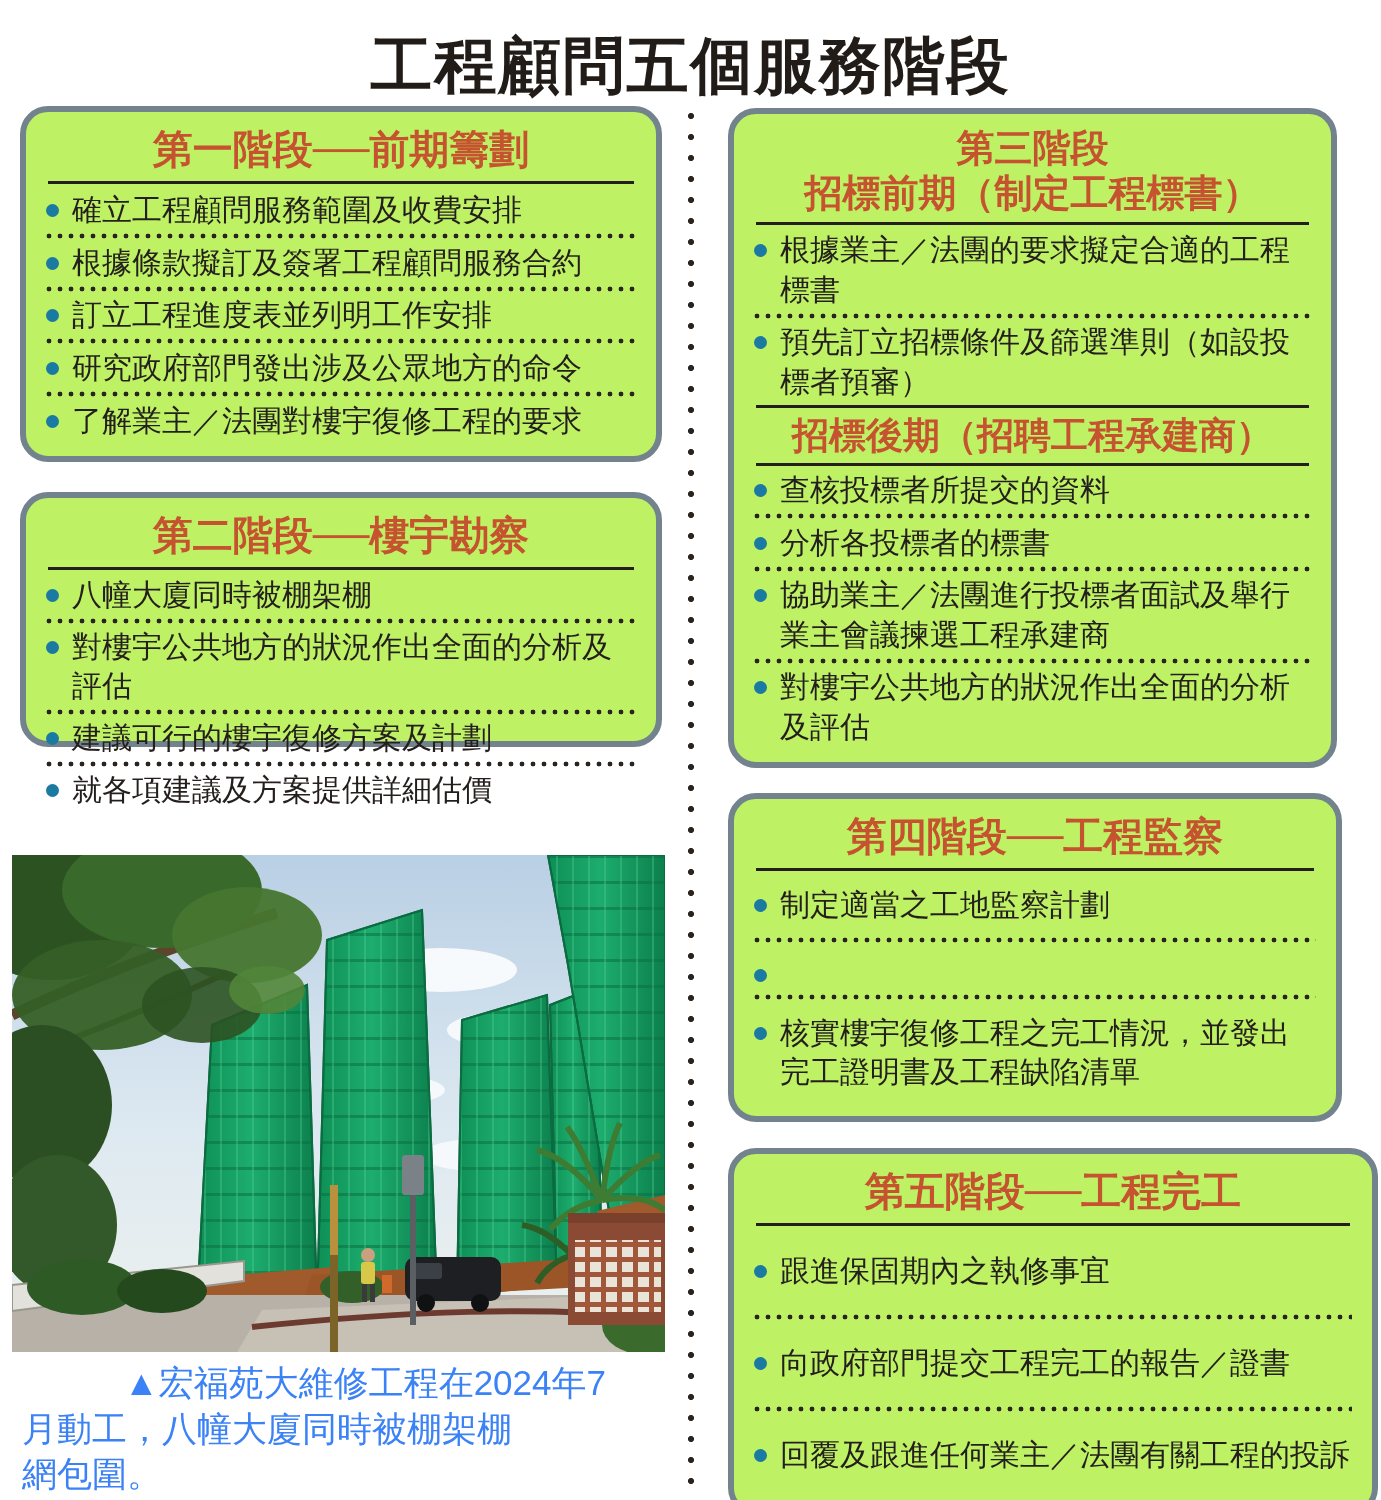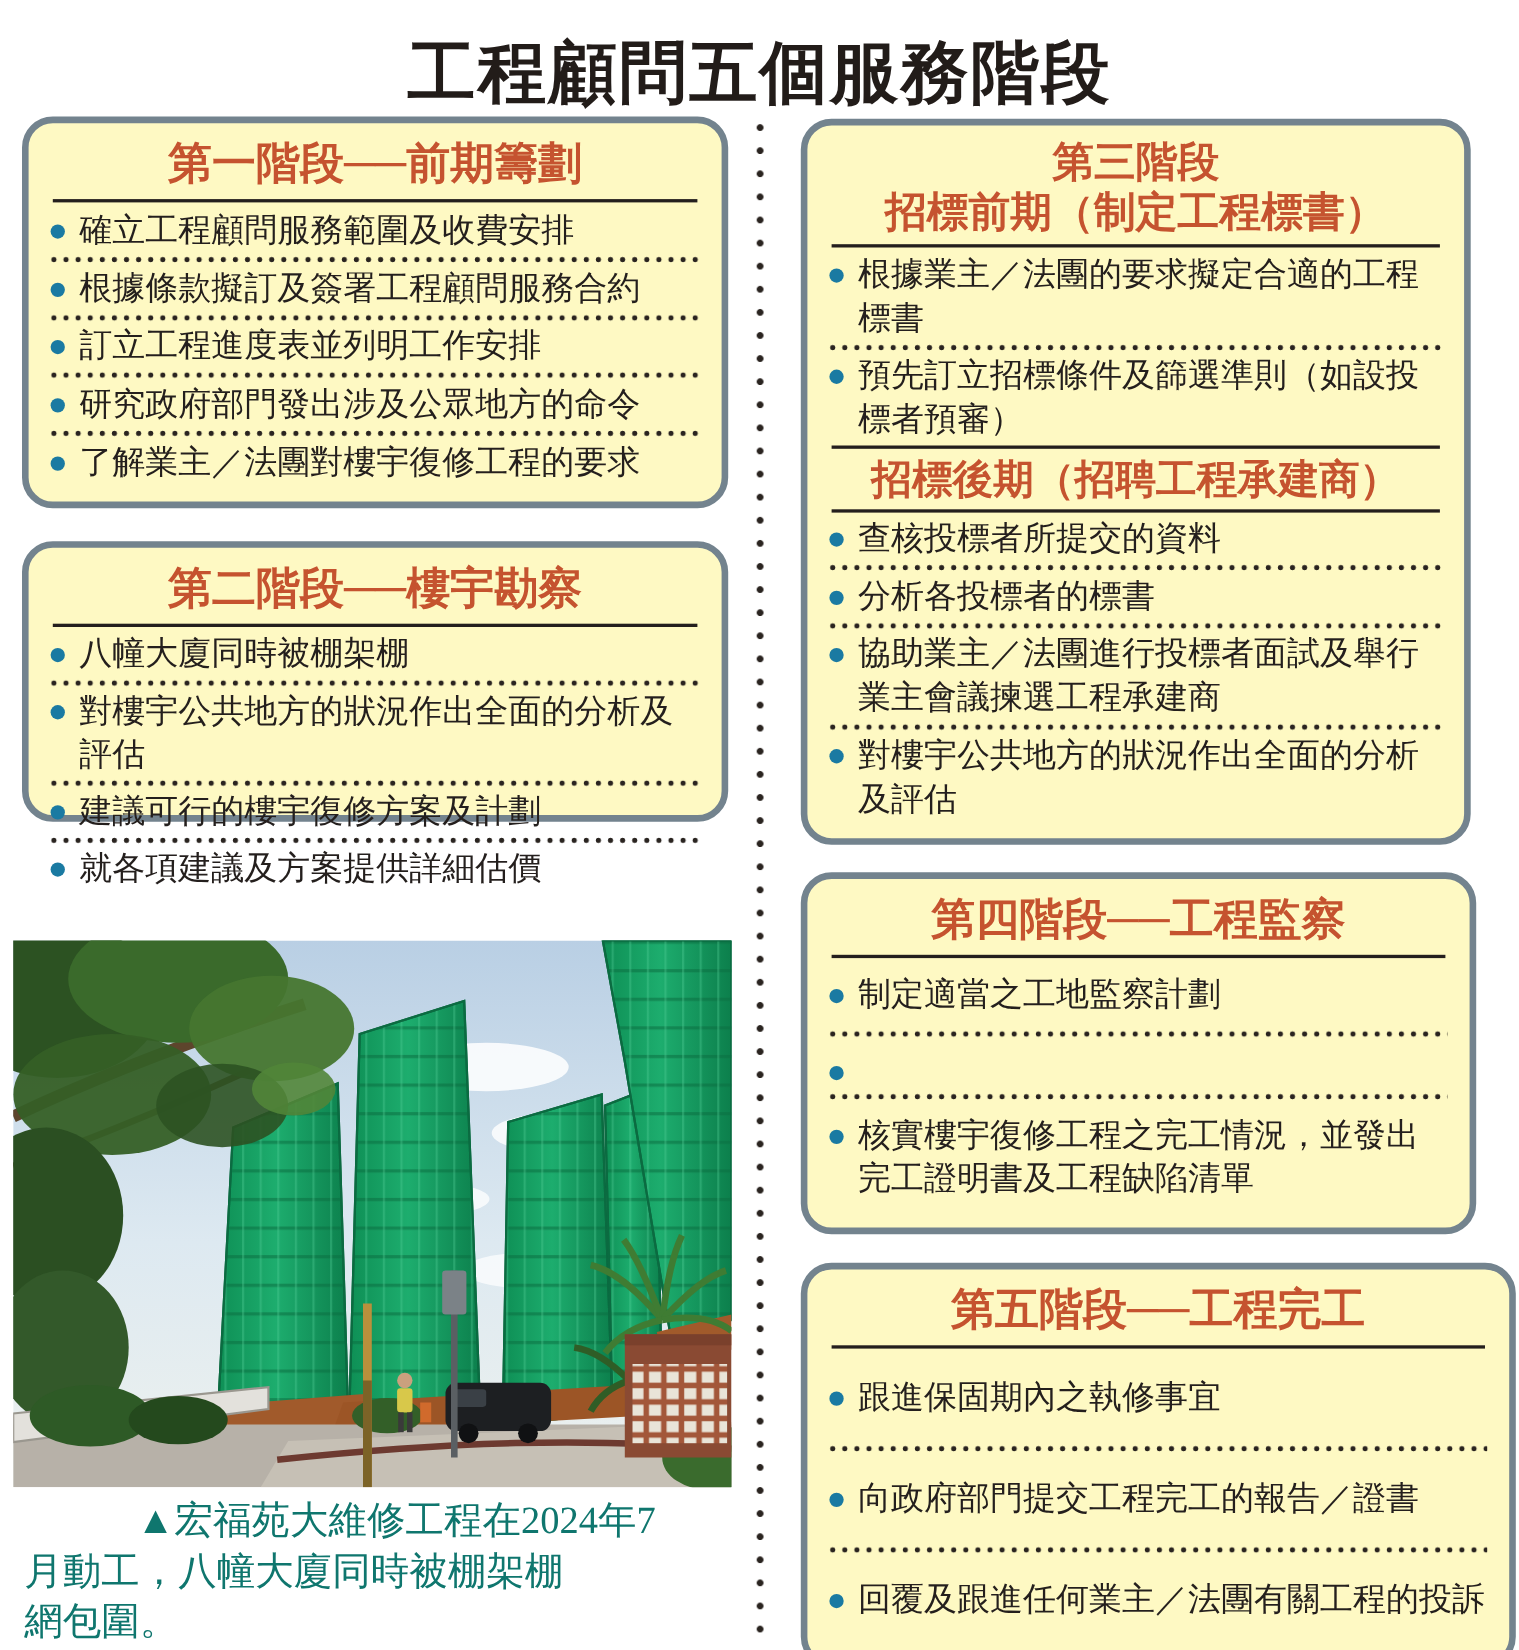--- a/index.html
+++ b/index.html
@@ -7,21 +7,21 @@
   body { width:1381px; height:1500px; font-family:"Liberation Sans","DejaVu Sans",sans-serif; color:#241f1d; }
   .page { position:relative; width:1381px; height:1500px; overflow:hidden; background:#fff; }
 
   .title { position:absolute; top:4px; left:0; width:100%; text-align:center;
            font-size:62px; font-weight:bold; letter-spacing:2px; color:#221c19;margin-top:20px; }
 
   .vdots { position:absolute; left:687px; top:112px; width:8px; height:1382px;
            background-image:radial-gradient(circle at 4px 4px,#2a2420 2.7px,rgba(0,0,0,0) 3.4px);
            background-size:8px 21px; background-repeat:repeat-y; }
 
-  .box { position:absolute; background:#fef9c3; border:6px solid #73838e; border-radius:28px;
+  .box { position:absolute; background:#bef264; border:6px solid #73838e; border-radius:28px;
          display:flex; flex-direction:column; padding:8px 18px 12px; }
   #box1 { left:20px;  top:106px;  width:642px; height:356px; }
   #box2 { left:20px;  top:492px;  width:642px; height:255px;justify-content:space-between; }
   #box3 { left:728px; top:108px;  width:609px; height:660px; }
   #box4 { left:728px; top:793px;  width:614px; height:329px; }
   #box5 { left:728px; top:1148px; width:650px; height:368px; }
 
   .box-header { text-align:center; font-weight:bold; color:#c5532f; font-size:40px; line-height:1.18; padding:6px 0 8px; }
   #box3 .box-header { font-size:38px; padding:4px 0 6px; }
   .box-subheader { text-align:center; font-weight:bold; color:#c5532f; font-size:37px; line-height:1.2; padding:5px 0; }
@@ -32,21 +32,21 @@
   .item { display:flex; align-items:flex-start; gap:13px; padding:3px 2px; font-size:30px; line-height:1.32; color:#241f1d; }
   .dot { flex:0 0 auto; width:13px; height:13px; border-radius:50%; background:#1a7aa2; margin-top:14px; }
   .item-text { flex:1; }
 
   .dotsep { height:6px; margin:0 2px;
             background-image:radial-gradient(circle at 3px 3px,#2a2420 2.1px,rgba(0,0,0,0) 2.7px);
             background-size:11px 6px; background-repeat:repeat-x; }
 
   .photo { position:absolute; left:12px; top:855px; width:653px; height:497px; display:block; }
 
-  .caption { position:absolute; left:22px; top:1360px; width:648px; font-size:35px; line-height:1.3; color:#0f766e;font-family:Liberation Serif, serif; }
+  .caption { position:absolute; left:22px; top:1360px; width:648px; font-size:35px; line-height:1.3; color:#3b82f6; }
   .caption .l1 { text-indent:102px; }
 </style>
 </head>
 <body>
 
 <div class="page">
 
   <h1 class="title">工程顧問五個服務階段</h1>
 
   <div class="vdots"></div>

